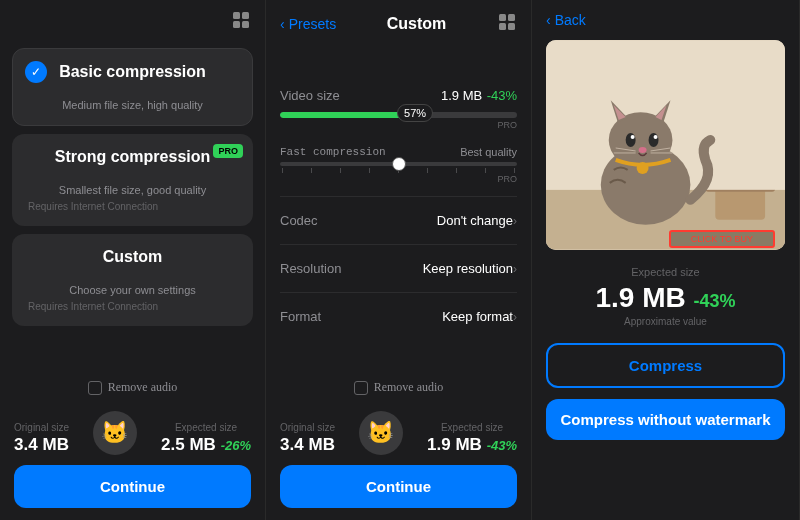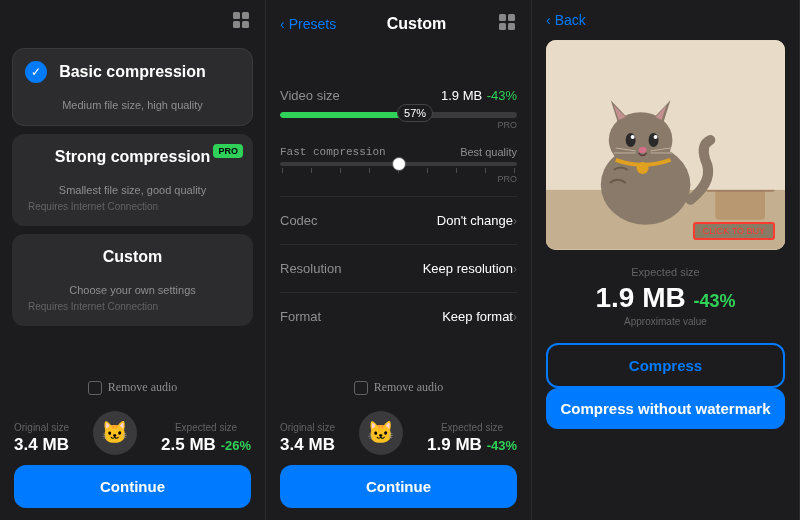--- a/index.html
+++ b/index.html
@@ -131,20 +131,21 @@
     }
     .size-value {
       font-size: 17px;
       font-weight: 700;
       color: #ffffff;
     }
     .size-value .change {
       font-size: 13px;
       font-weight: 600;
       color: #30d158;
+      font-style: italic;
     }
     .avatar-circle {
       width: 44px;
       height: 44px;
       border-radius: 50%;
       background: #3a3a3c;
       overflow: hidden;
       display: flex;
       align-items: center;
       justify-content: center;
@@ -326,24 +327,24 @@
       width: calc(100% - 28px);
       margin: 4px 14px;
       height: 210px;
       background: #f0e8d8;
       border-radius: 10px;
       overflow: hidden;
       position: relative;
     }
     .watermark-box {
       position: absolute;
-      bottom: 10px;
+      bottom: 2px;
       right: 10px;
       border: 2px solid #ff3b30;
-      padding: 2px 8px;
+      padding: 2px 20px;
       border-radius: 3px;
       font-size: 9px;
       color: #ff3b30;
       background: rgba(0,0,0,0.3);
     }
     .expected-section {
       text-align: center;
       padding: 12px 14px 10px;
     }
     .expected-label {
@@ -386,20 +387,21 @@
     .compress-watermark-btn {
       background: #007aff;
       color: white;
       font-size: 15px;
       font-weight: 600;
       border: none;
       border-radius: 12px;
       padding: 12px;
       cursor: pointer;
       width: 100%;
+      margin-top: 11px;
     }
   </style>
 </head>
 <body>
 
 <div class="panel">
   <div class="panel1-header">
     <span class="grid-icon">
       <svg width="20" height="20" viewBox="0 0 20 20" fill="none">
         <rect x="2" y="2" width="7" height="7" rx="1.5" fill="#888"></rect>

